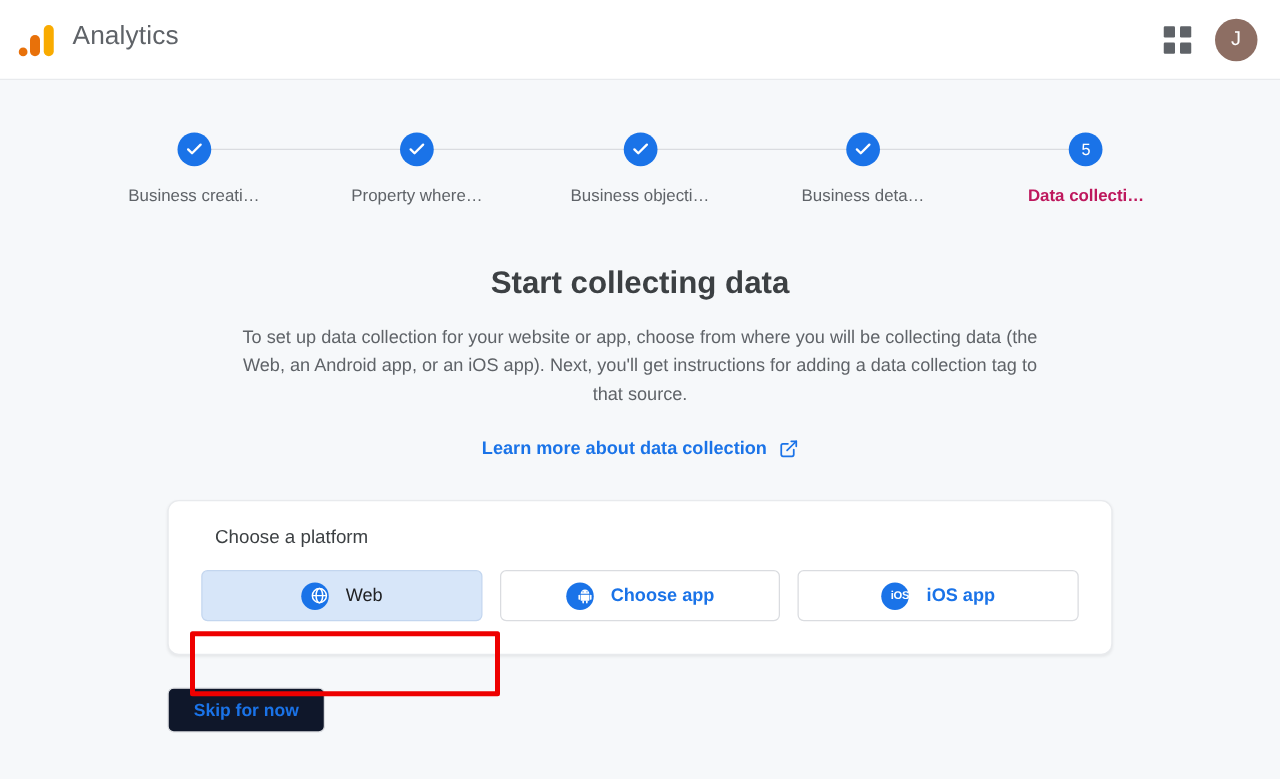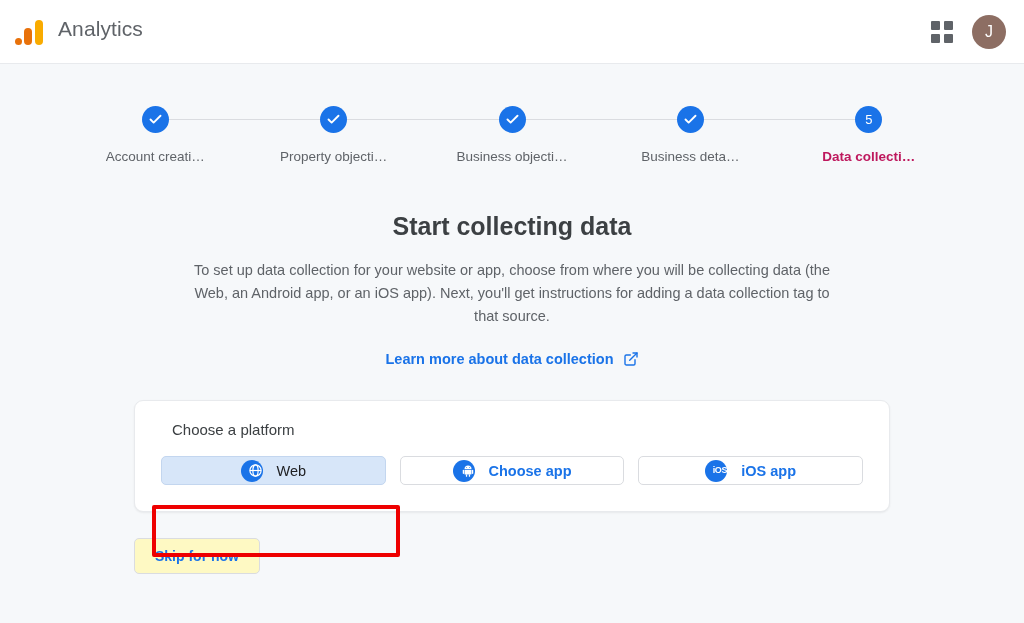--- a/index.html
+++ b/index.html
@@ -215,21 +215,21 @@
     color: #3c4043;
     margin: 0 0 18px 11px;
     font-weight: normal;
   }
   .platform-row {
     display: flex;
     gap: 14px;
   }
   .platform-btn {
     flex: 1;
-    height: 29px;
+    height: 41px;
     border: 1px solid #dadce0;
     border-radius: 5px;
     background: #ffffff;
     display: flex;
     align-items: center;
     justify-content: center;
     gap: 14px;
     cursor: pointer;
     font-size: 14.5px;
     color: #1a73e8;
@@ -259,21 +259,21 @@
     line-height: 1;
   }
 
   
   .skip-wrap { margin-top: 26px; }
   .skip-btn {
     height: 36px;
     padding: 0 20px;
     border: 1px solid #dadce0;
     border-radius: 5px;
-    background: #fef9c3;
+    background: #0f172a;
     color: #1a73e8;
     font-size: 14px;
     font-weight: bold;
     font-family: "Liberation Sans", sans-serif;
     cursor: pointer;
   }
 
   
   .annotation-box {
     position: absolute;
@@ -317,31 +317,31 @@
 
     <div class="stepper">
 
       <div class="step">
         <div class="connector"></div>
         <div class="circle">
           <svg width="15" height="15" viewBox="0 0 24 24" fill="none" stroke="#ffffff" stroke-width="3" stroke-linecap="round" stroke-linejoin="round">
               <polyline points="20 6 9 17 4 12"></polyline>
             </svg>
         </div>
-        <div class="step-label">Account creati…</div>
+        <div class="step-label">Business creati…</div>
       </div>
 
       <div class="step">
         <div class="connector"></div>
         <div class="circle">
           <svg width="15" height="15" viewBox="0 0 24 24" fill="none" stroke="#ffffff" stroke-width="3" stroke-linecap="round" stroke-linejoin="round">
               <polyline points="20 6 9 17 4 12"></polyline>
             </svg>
         </div>
-        <div class="step-label">Property objecti…</div>
+        <div class="step-label">Property where…</div>
       </div>
 
       <div class="step">
         <div class="connector"></div>
         <div class="circle">
           <svg width="15" height="15" viewBox="0 0 24 24" fill="none" stroke="#ffffff" stroke-width="3" stroke-linecap="round" stroke-linejoin="round">
               <polyline points="20 6 9 17 4 12"></polyline>
             </svg>
         </div>
         <div class="step-label">Business objecti…</div>

